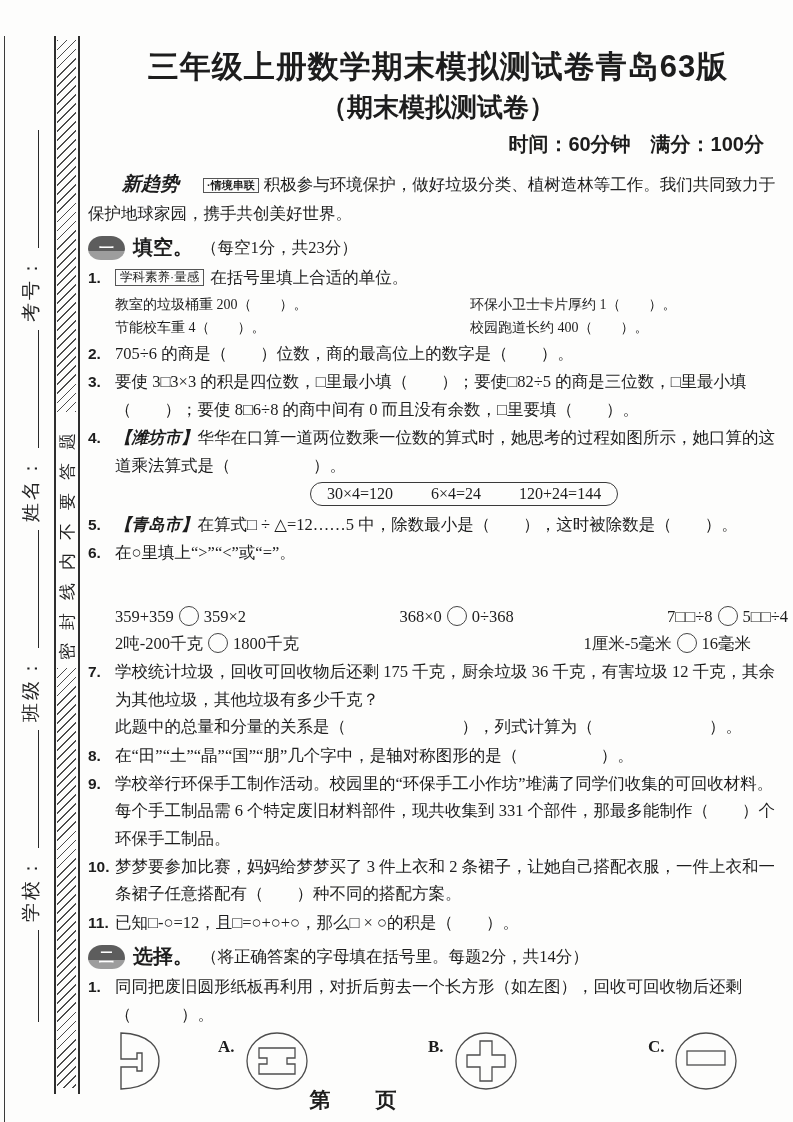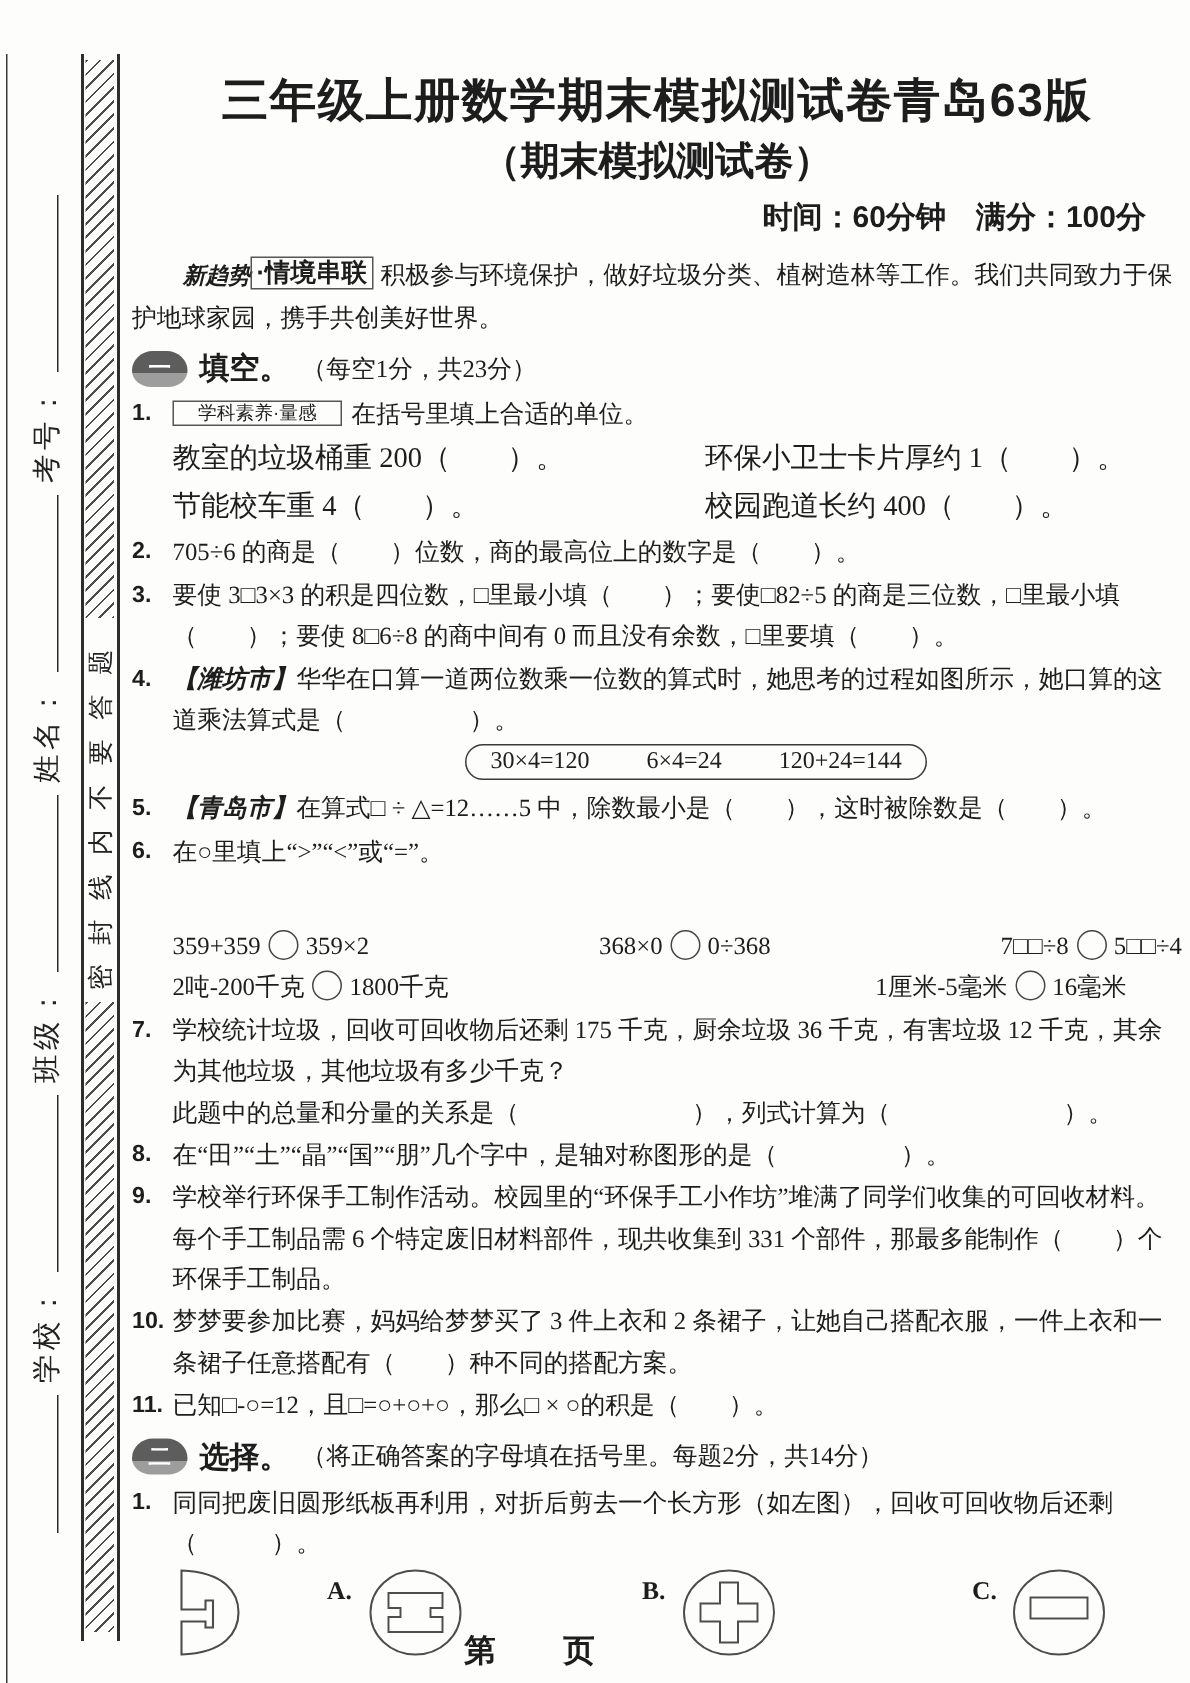--- a/index.html
+++ b/index.html
@@ -36,40 +36,40 @@
   .subtitle{font-family:"Liberation Sans","DejaVu Sans",sans-serif;font-weight:bold;
     font-size:26px;line-height:1.25;text-align:center;margin:4px 0 4px;}
   .meta{font-family:"Liberation Sans","DejaVu Sans",sans-serif;font-weight:bold;
     font-size:20px;text-align:right;padding-right:24px;margin:8px 0 10px;}
   table.score{border-collapse:collapse;table-layout:fixed;margin-left:12px;width:688px;}
   table.score td{border:1.8px solid #2b2b2b;height:32px;text-align:center;
     font-size:19px;letter-spacing:4px;}
   table.score td.c0{width:86px;}
   .intro{margin:10px 0 4px;font-size:16.5px;line-height:1.66;text-indent:34px;}
   .badge-new{font-family:"Liberation Sans","DejaVu Sans",sans-serif;font-style:italic;
-    font-weight:bold;font-size:15px;letter-spacing:0;}
-  .badge-box{font-family:"Liberation Sans","DejaVu Sans",sans-serif;font-size:17px;
+    font-weight:bold;font-size:19px;letter-spacing:0;}
+  .badge-box{font-family:"Liberation Sans","DejaVu Sans",sans-serif;font-size:11px;
     font-weight:bold;border:1px solid #555;padding:0 3px 1px;margin-right:5px;
-    letter-spacing:0;vertical-align:1.5px;}
+    letter-spacing:0;vertical-align:1.5px;margin-left:24px;}
   .sec-head{display:flex;align-items:center;gap:8px;margin:7px 0 3px;}
   .sec-icon{flex:none;width:37px;height:24px;background:linear-gradient(#5d5d5d 62%,#9d9d9d 62%);
     color:#fff;border-radius:50% 50% 46% 46% / 72% 72% 60% 60%;
     display:flex;align-items:center;justify-content:center;
     font-family:"Liberation Sans","DejaVu Sans",sans-serif;font-weight:bold;font-size:15px;line-height:1;}
   .sec-title{font-family:"Liberation Sans","DejaVu Sans",sans-serif;font-weight:bold;font-size:20px;}
   .sec-note{font-size:16.5px;}
   .q{display:flex;font-size:16.5px;line-height:1.66;margin:1px 0;}
   .qno{flex:none;min-width:27px;font-family:"Liberation Sans","DejaVu Sans",sans-serif;
     font-weight:bold;font-size:15.5px;padding-top:1px;}
   .qtext{flex:1;}
   .tag{font-weight:bold;font-style:italic;}
   .badge-small{font-family:"Liberation Sans","DejaVu Sans",sans-serif;font-size:12.5px;
-    border:1px solid #555;padding:0 16px 1px;margin-right:6px;vertical-align:2px;}
+    border:1px solid #555;padding:0 4px 1px;margin-right:6px;vertical-align:2px;}
   .q1-grid{display:grid;grid-template-columns:355px 1fr;padding-left:27px;
-    font-size:19px;line-height:1.66;}
+    font-size:14px;line-height:1.66;}
   .eq-box{display:inline-block;margin:2px 0 4px 222px;border:1.5px solid #3a3a3a;
     border-radius:16px;padding:2px 16px;font-size:16px;}
   .eq-box span{margin-right:34px;}
   .eq-box span:last-child{margin-right:0;}
   .cmp-row{display:flex;padding-left:27px;font-size:16.5px;line-height:1.66;}
   .cmp-row1{justify-content:space-between;margin-top:36px;}
   .cmp-row2 .cmp:nth-child(2){margin-left:auto;margin-right:37px;}
   .cmp-circle{display:inline-block;width:18px;height:18px;border:1.3px solid #444;
     border-radius:50%;vertical-align:-4px;margin:0 5px;}
   .shapes{position:relative;height:64px;margin-top:3px;}

